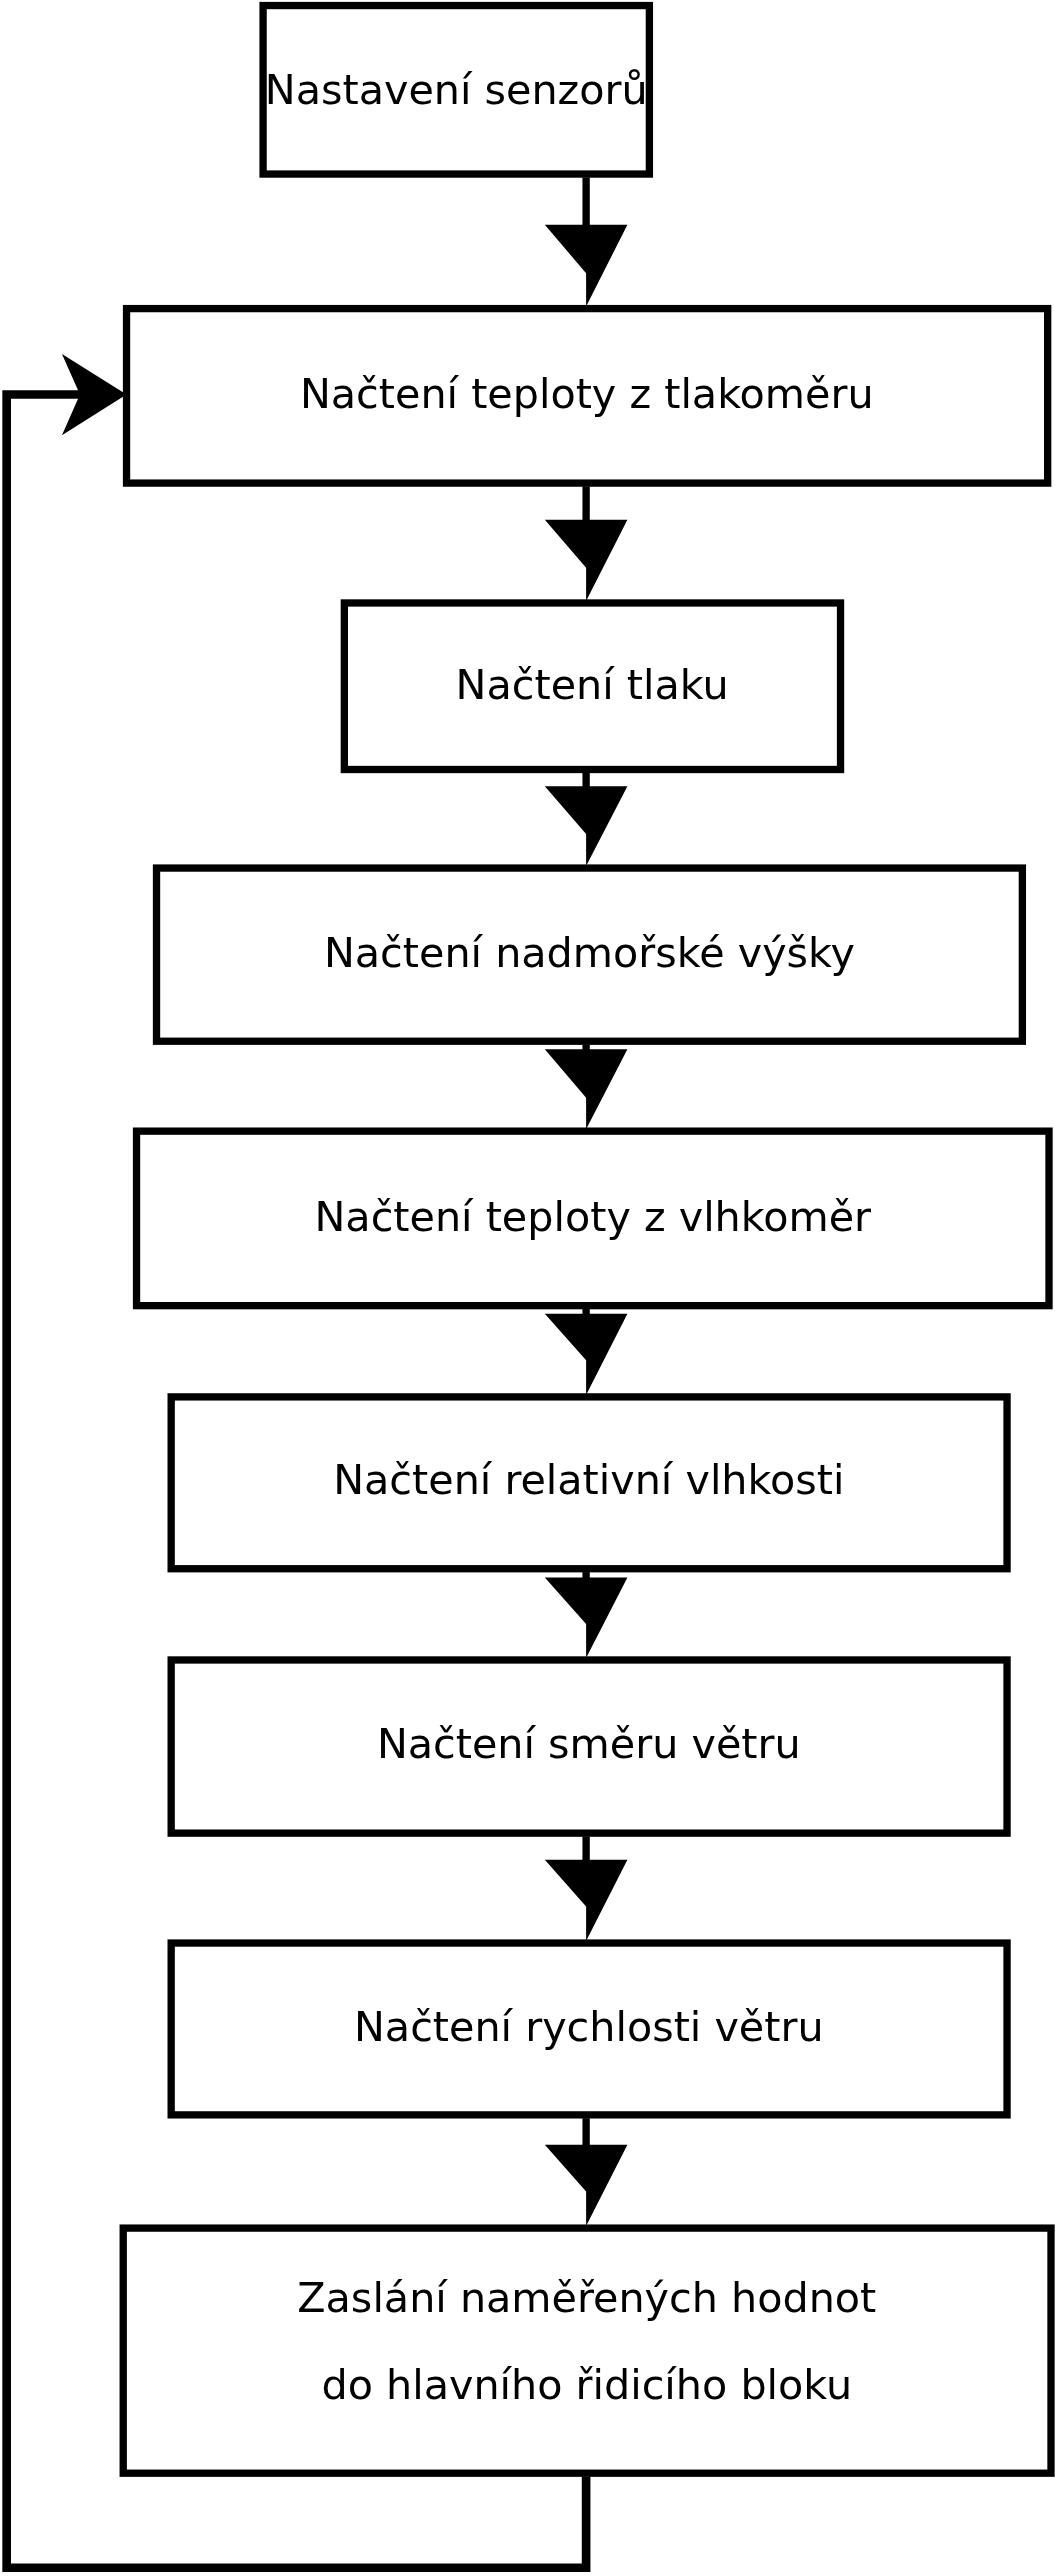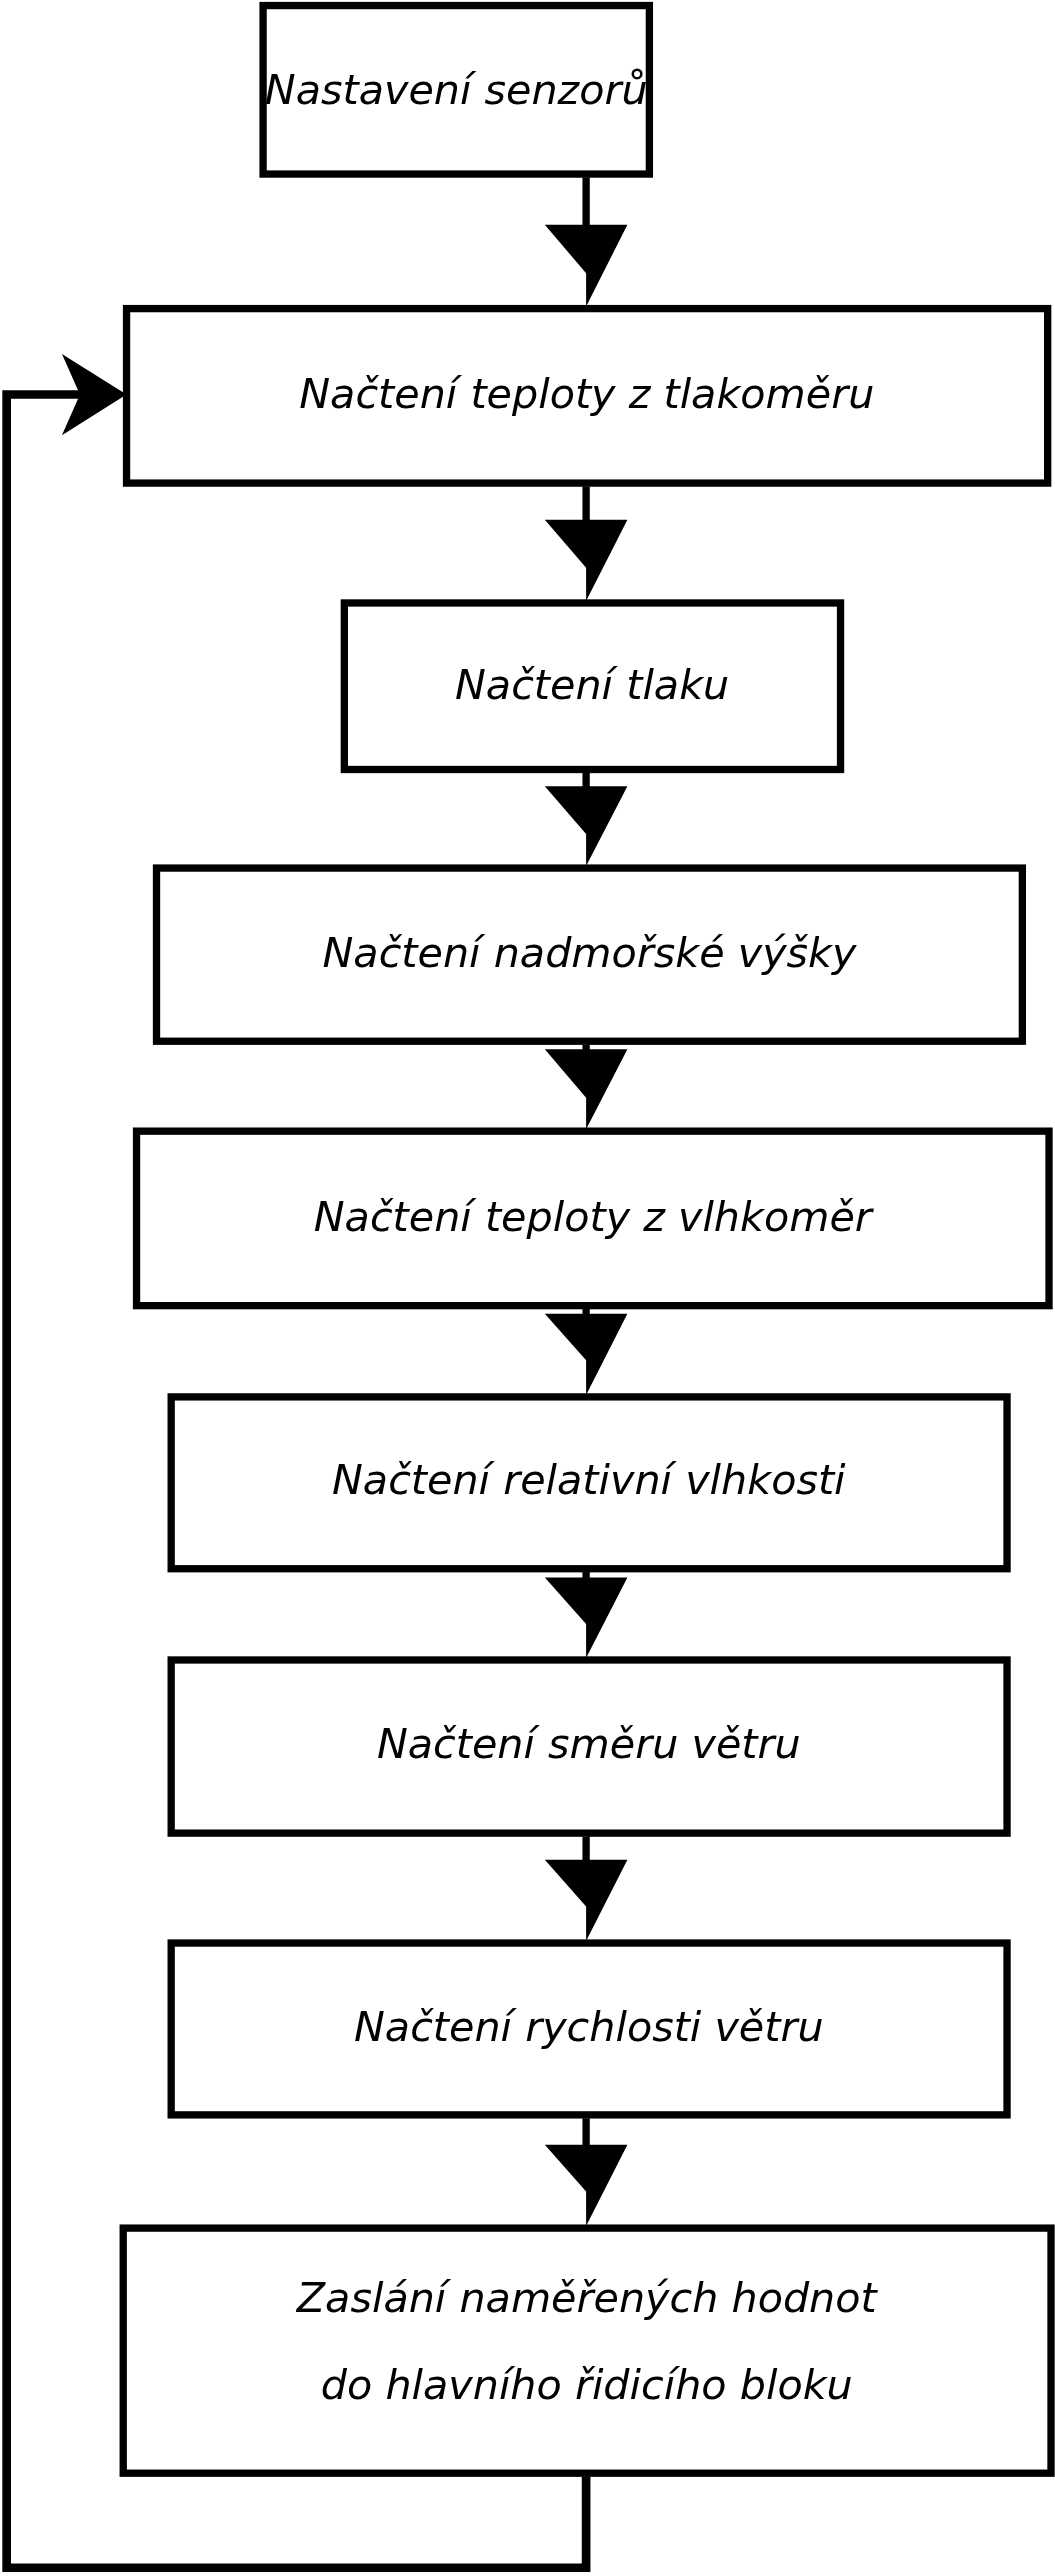--- a/index.html
+++ b/index.html
@@ -10,21 +10,20 @@
   }
   body {
     font-family: "DejaVu Sans", "Liberation Sans", sans-serif;
   }
   #diagram-root {
     position: relative;
     width: 1055px;
     height: 2576px;
     background: #ffffff;
     overflow: hidden;
-    font-style: italic;
   }
   #flow-svg {
     position: absolute;
     top: 0;
     left: 0;
     width: 1055px;
     height: 2576px;
     display: block;
   }
   .node-box {

